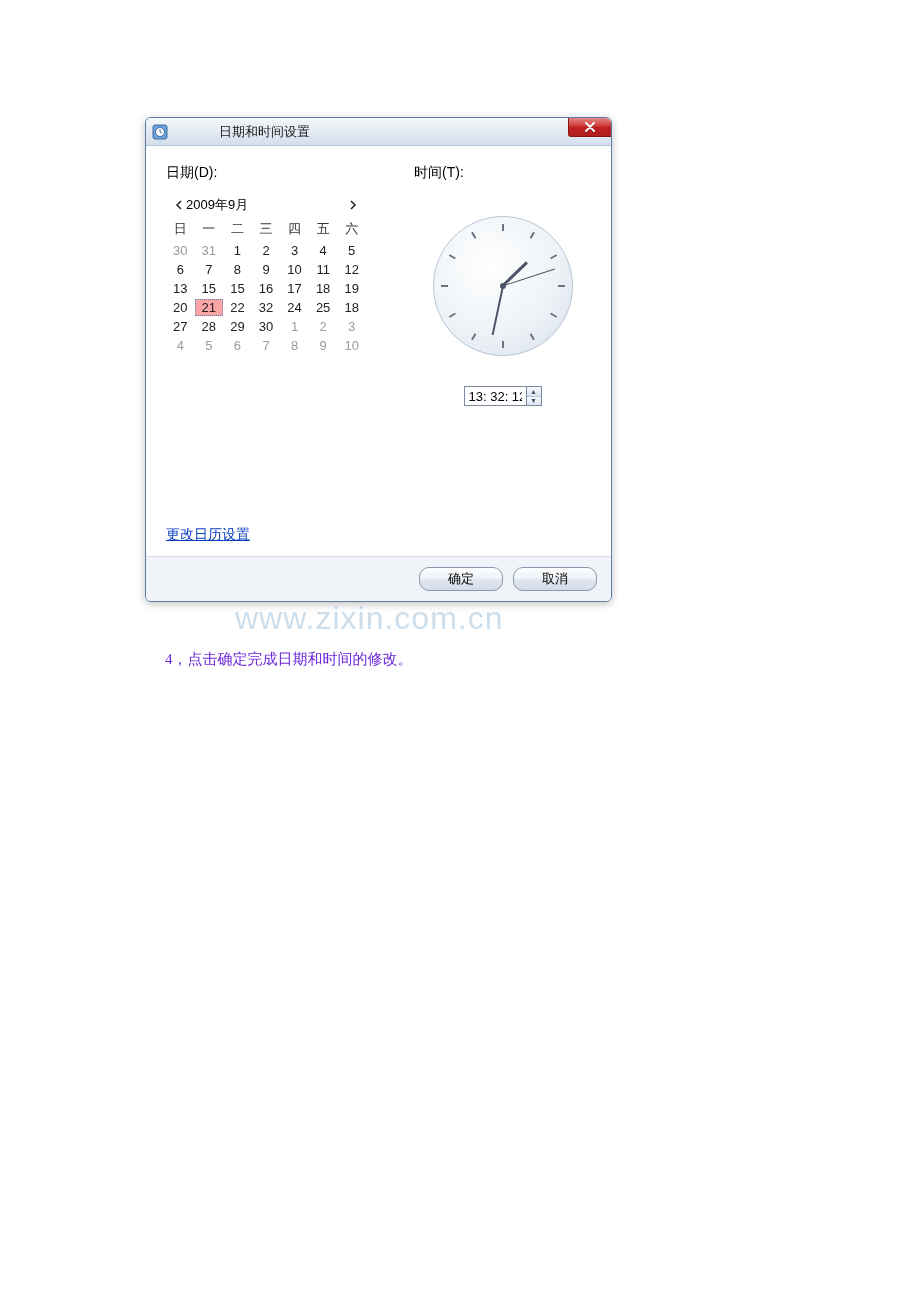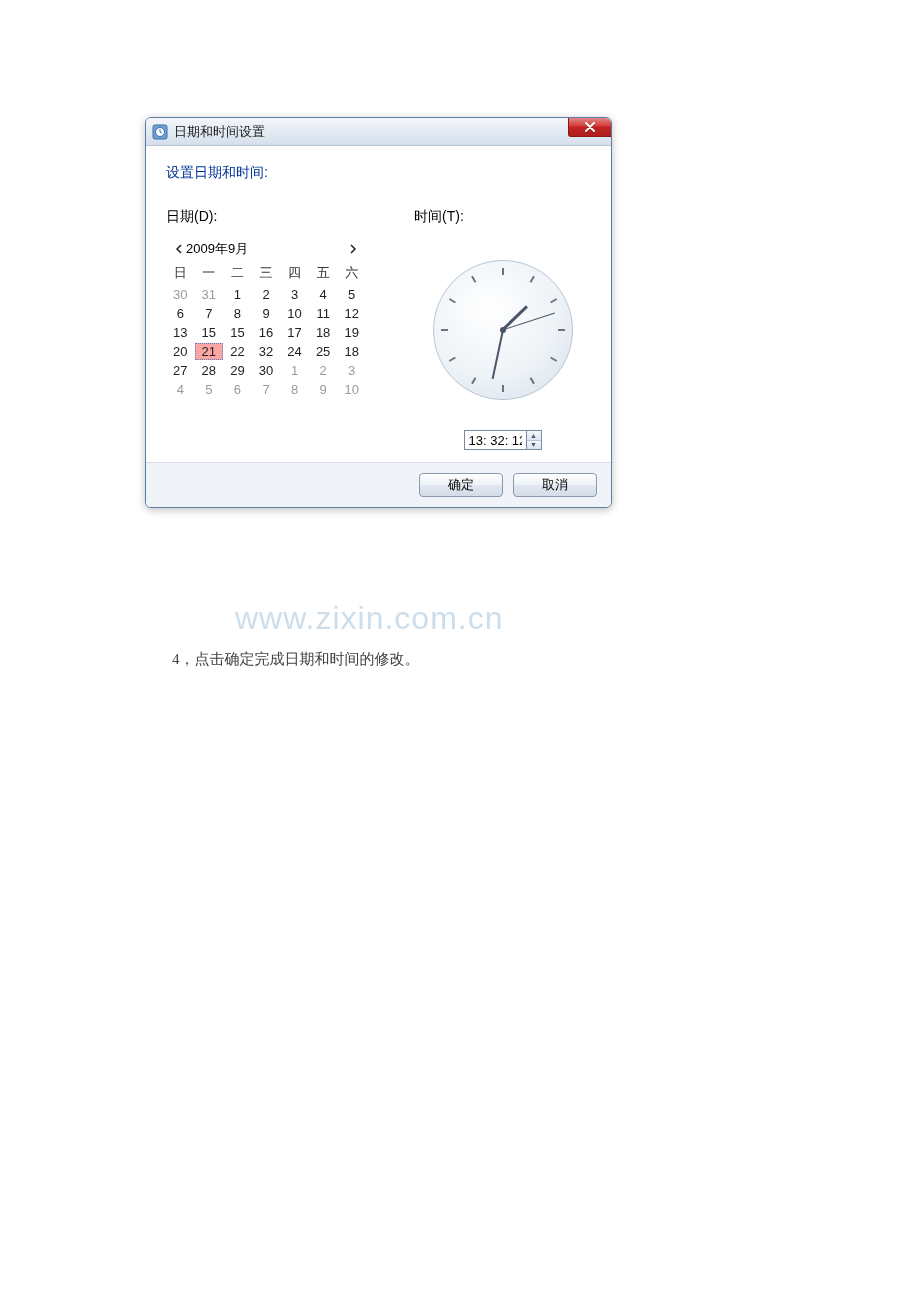--- a/index.html
+++ b/index.html
@@ -23,20 +23,21 @@
       overflow: hidden;
     }
     .titlebar {
       height: 28px;
       background: linear-gradient(to bottom, #f4f7fb 0%, #e3eaf2 50%, #d5dfec 100%);
       border-bottom: 1px solid #b8c5d6;
       display: flex;
       align-items: center;
       padding-left: 6px;
       position: relative;
+      gap: 45px;
     }
     .title-icon {
       width: 16px; height: 16px;
       margin-right: 6px;
       display: inline-block;
     }
     .title-text { color: #1a1a1a; font-size: 13px; }
     .close-btn {
       position: absolute;
       right: -1px;
@@ -156,33 +157,32 @@
       padding: 10px 14px;
       display: flex;
       justify-content: flex-end;
       gap: 10px;
     }
     .btn {
       min-width: 84px;
       height: 24px;
       background: linear-gradient(to bottom, #fdfefe 0%, #eef2f7 48%, #e0e7f0 52%, #d3dce8 100%);
       border: 1px solid #8a98ad;
-      border-radius: 4px;
+      border-radius: 10px;
       font-size: 13px;
       cursor: pointer;
       font-family: inherit;
     }
     .caption {
       position: absolute;
       left: 165px;
       top: 650px;
       font-size: 15px;
-      color: #404040;
+      color: #6d28d9;
       font-family: "SimSun", serif;
-      margin-left: 7px;
     }
     .watermark {
       position: absolute;
       left: 235px;
       top: 600px;
       font-size: 32px;
       color: rgba(110,160,200,0.35);
       font-family: Arial, sans-serif;
       letter-spacing: 1px;
       pointer-events: none;
@@ -202,21 +202,20 @@
         </svg>
     </span>
     <span class="title-text">日期和时间设置</span>
     <div class="close-btn">
       <svg width="12" height="10" viewBox="0 0 12 10">
           <path d="M2 1 L10 9 M10 1 L2 9" stroke="#fff" stroke-width="2" stroke-linecap="round"></path>
         </svg>
     </div>
   </div>
   <div class="body">
-    <div class="subtitle">设置日期和时间:</div>
     <div class="cols">
       <div class="col-left">
         <div class="lbl">日期(D):</div>
         <div class="cal">
           <div class="cal-head">
             <span class="cal-arrow">
               <svg width="8" height="10" viewBox="0 0 8 10">
                   <path d="M6 1 L2 5 L6 9" fill="none" stroke="#222" stroke-width="1.5"></path>
                 </svg>
             </span>
@@ -302,20 +301,23 @@
           </div>
         <div class="time-row">
           <input class="time-input" value="13: 32: 12" style="">
           <div class="spinner">
             <div>▲</div>
             <div>▼</div>
           </div>
         </div>
       </div>
     </div>
+    <div class="link-row">
+      <span class="link">更改日历设置</span>
+    </div>
   </div>
   <div class="footer">
     <button class="btn">确定</button>
     <button class="btn">取消</button>
   </div>
 </div>
 
 <div class="watermark">www.zixin.com.cn</div>
 <div class="caption">4，点击确定完成日期和时间的修改。</div>
 

